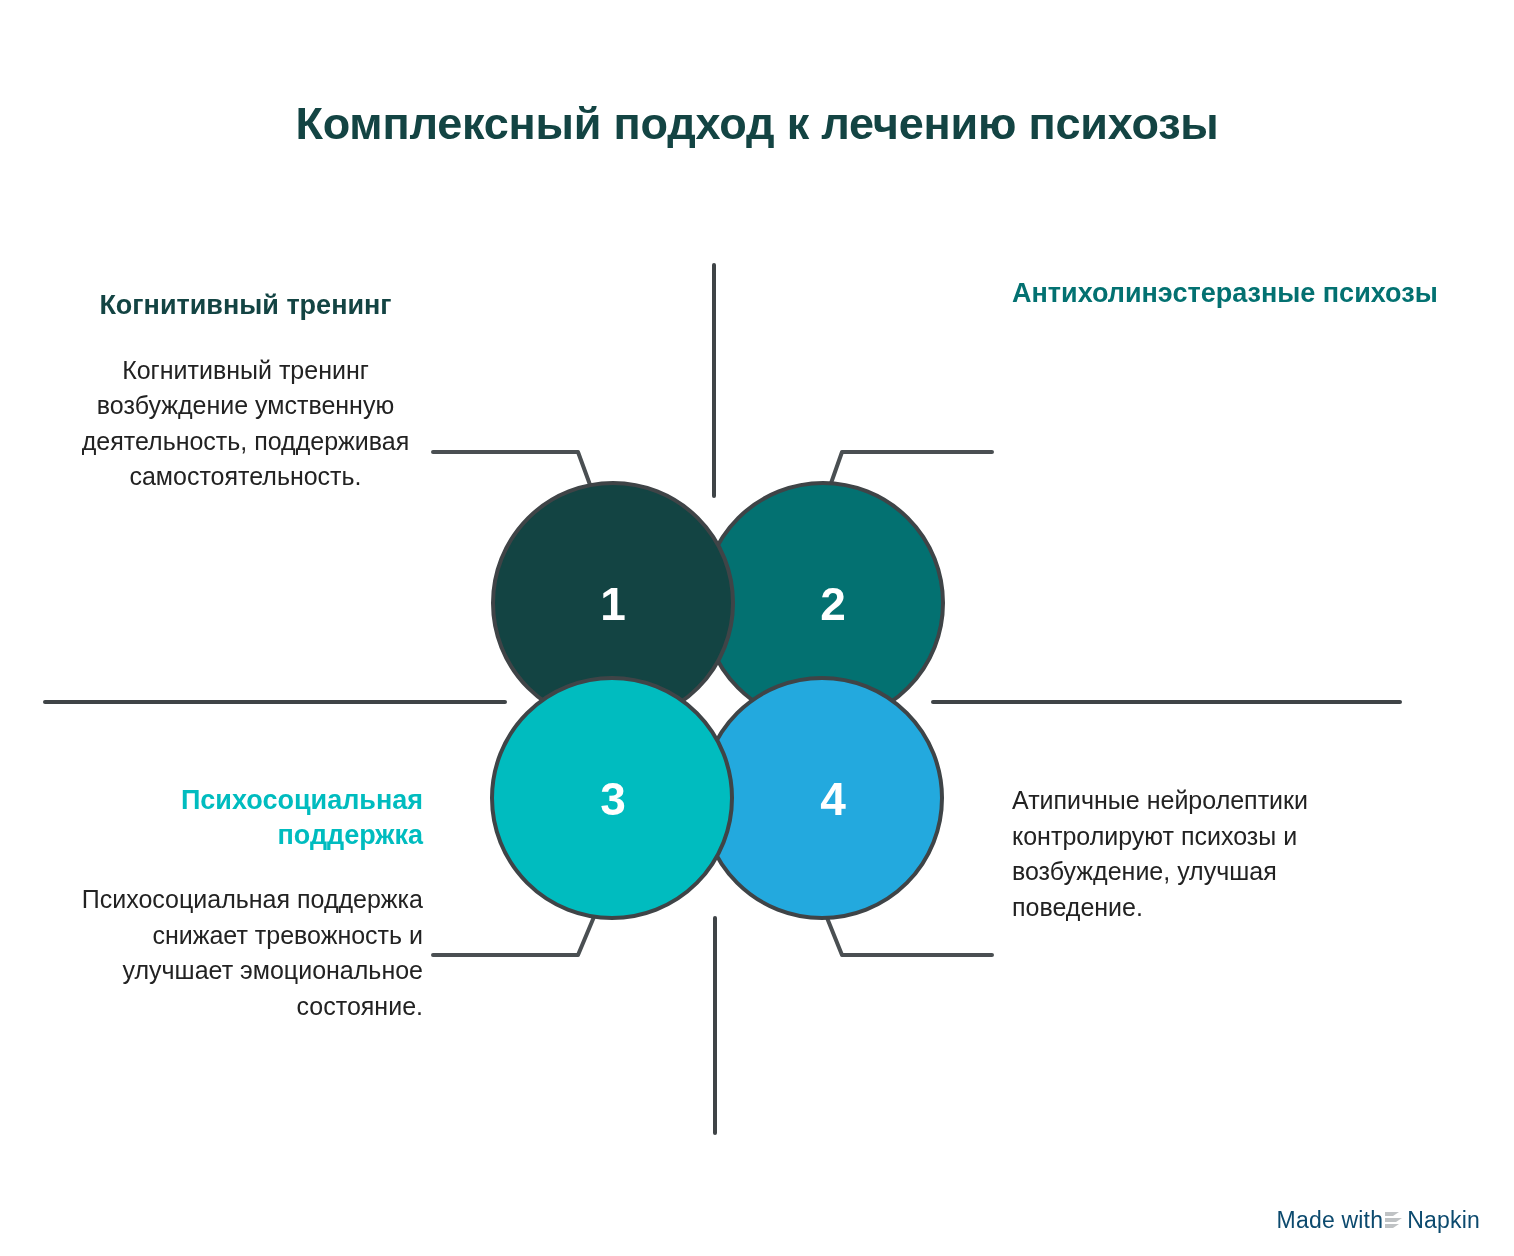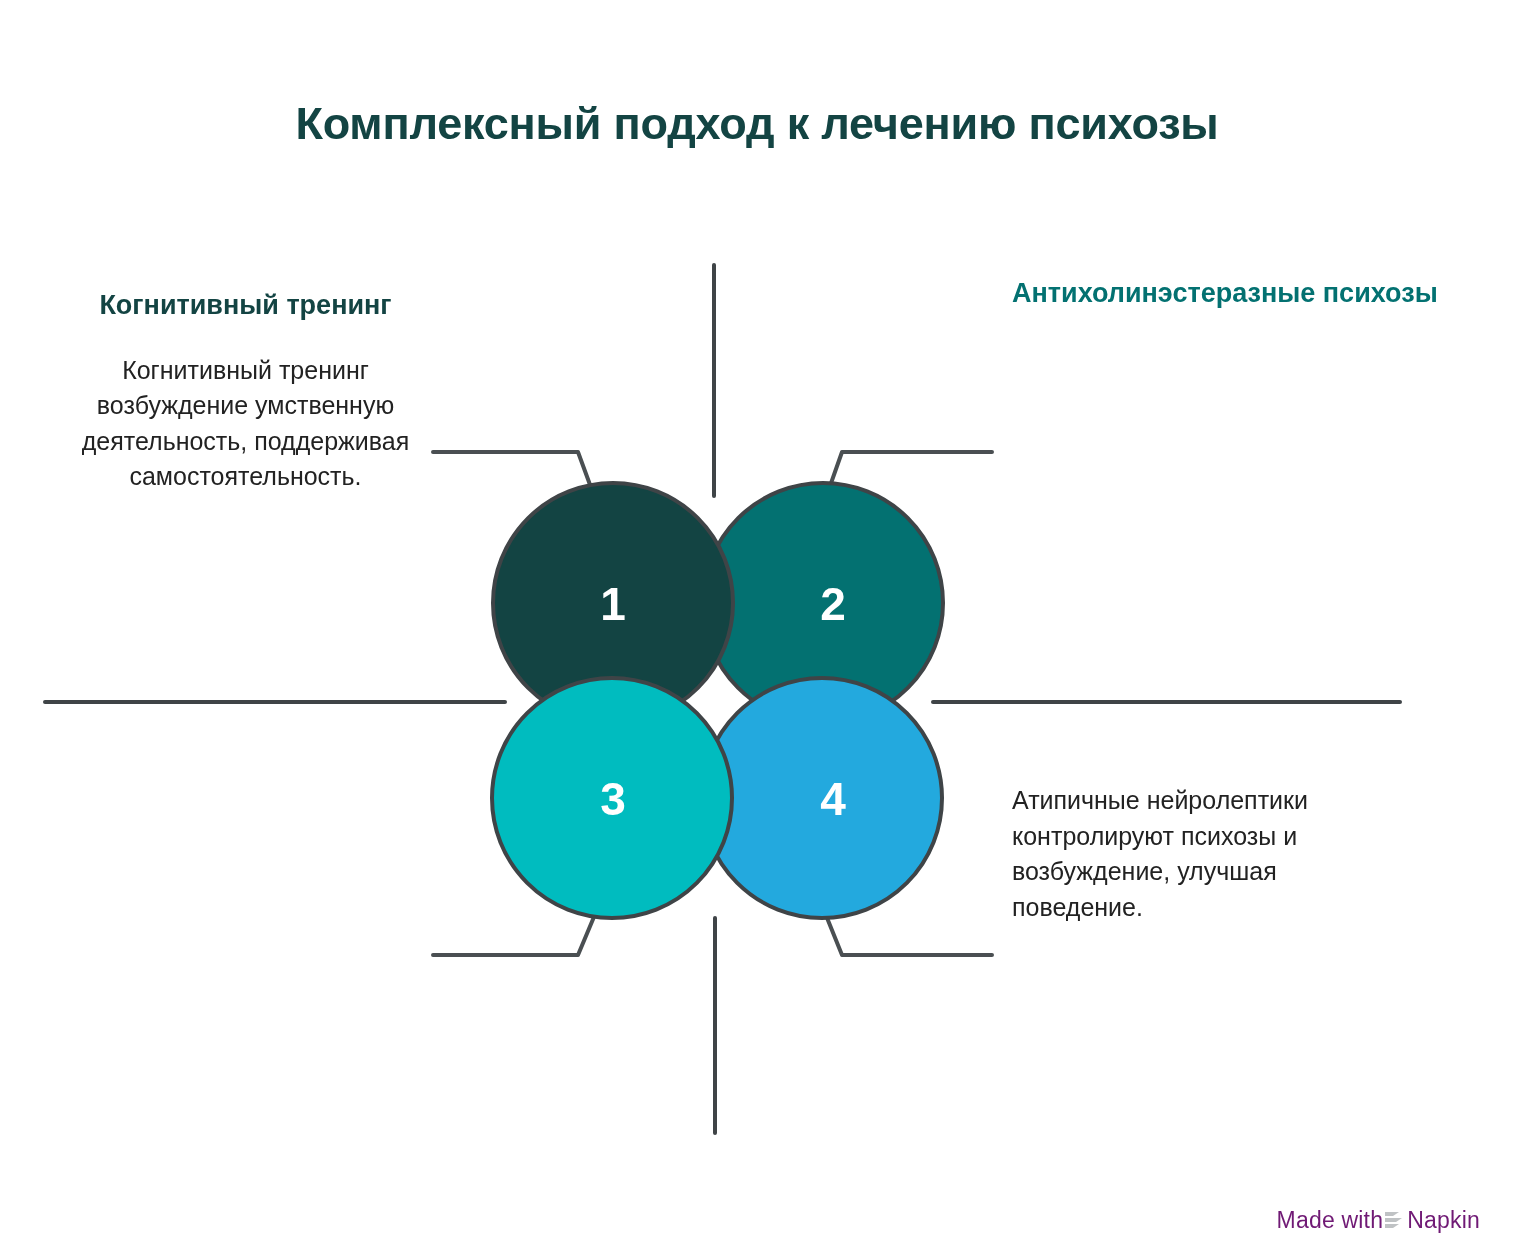--- a/index.html
+++ b/index.html
@@ -106,21 +106,21 @@
     fill: #ffffff;
   }
 
   
   .watermark {
     position: absolute;
     right: 34px;
     bottom: 22px;
     display: flex;
     align-items: center;
-    color: #701a75;
+    color: #0c4a6e;
     font-size: 23px;
     letter-spacing: 0.2px;
   }
   .watermark .wm-logo {
     display: inline-block;
     line-height: 0;
   }
 </style>
 </head>
 <body>
@@ -131,20 +131,24 @@
 
   <div class="quad" id="quad-1">
     <div class="quad-heading">Когнитивный тренинг</div>
     <div class="quad-body">Когнитивный тренинг возбуждение умственную деятельность, поддерживая самостоятельность.</div>
   </div>
 
   <div class="quad" id="quad-2">
     <div class="quad-heading">Антихолинэстеразные психозы</div>
   </div>
 
+  <div class="quad" id="quad-3">
+    <div class="quad-heading">Психосоциальная поддержка</div>
+    <div class="quad-body">Психосоциальная поддержка снижает тревожность и улучшает эмоциональное состояние.</div>
+  </div>
 
   <div class="quad" id="quad-4">
     <div class="quad-body">Атипичные нейролептики контролируют психозы и возбуждение, улучшая поведение.</div>
   </div>
 
   <svg class="diagram" viewBox="0 0 1514 1256" width="1514" height="1256">
 
     <line x1="714" y1="265" x2="714" y2="496" stroke="#3F4447" stroke-width="4" stroke-linecap="round"></line>
 
     <line x1="715" y1="918" x2="715" y2="1133" stroke="#3F4447" stroke-width="4" stroke-linecap="round"></line>

